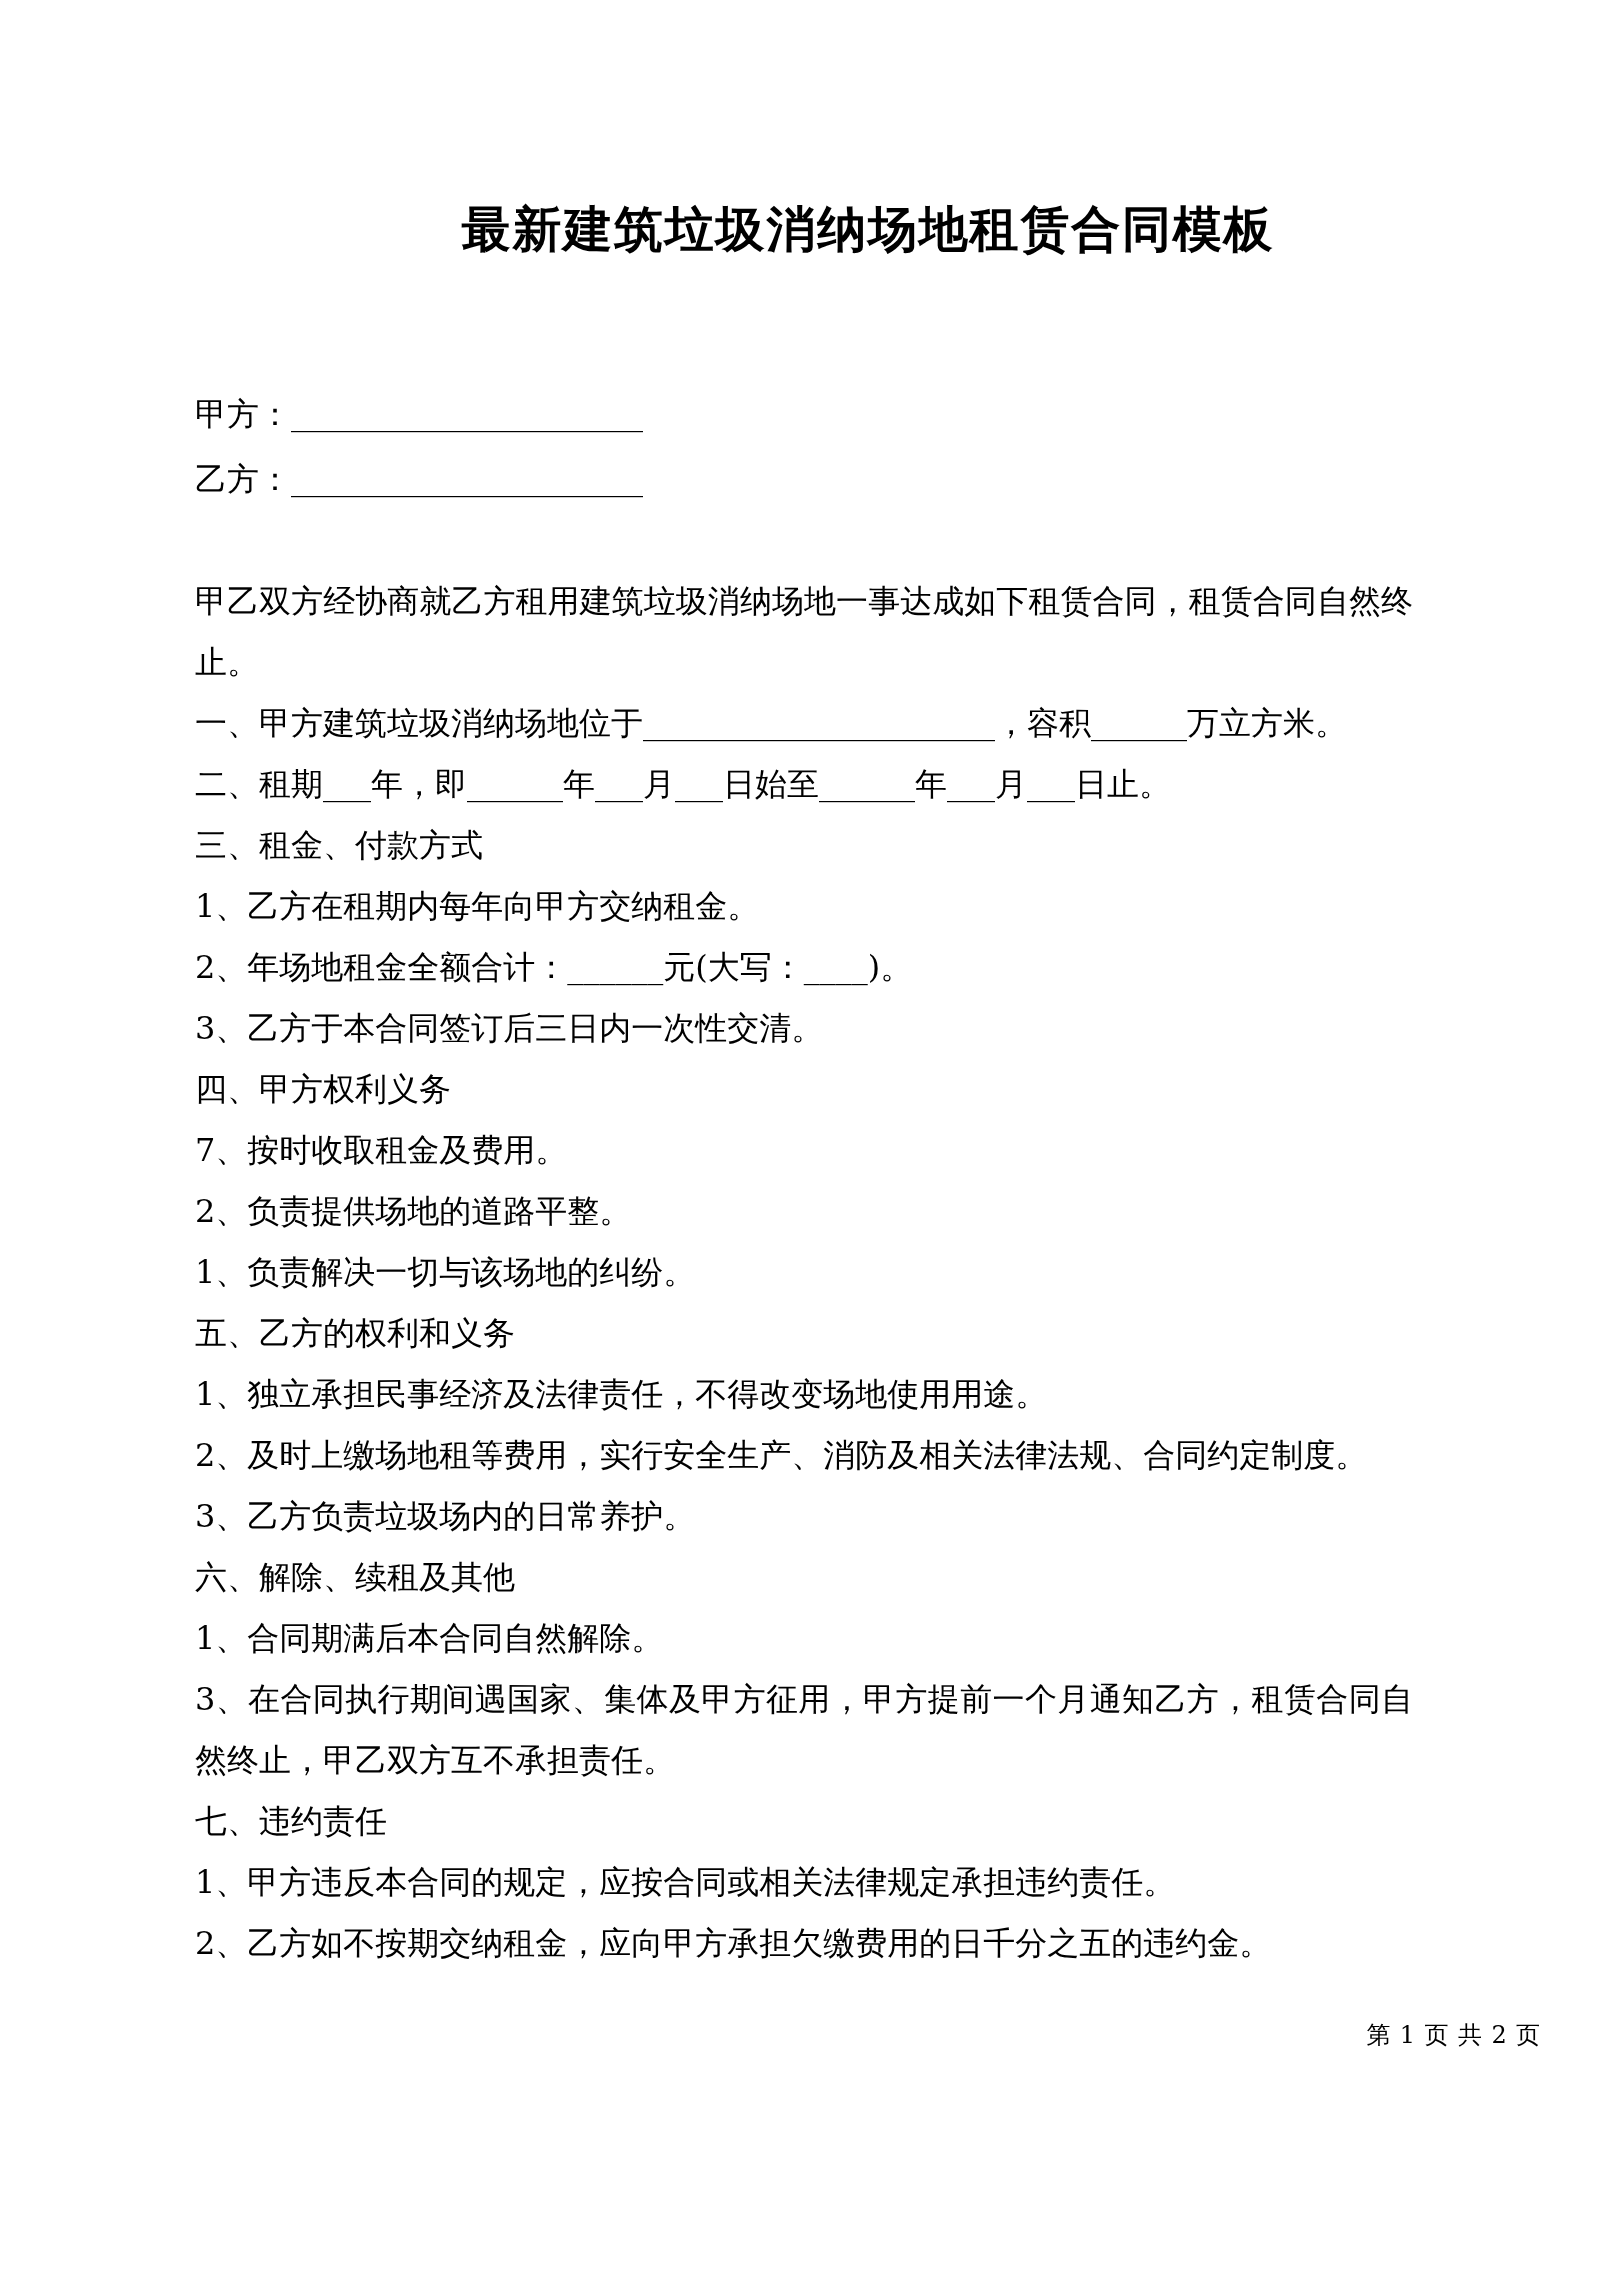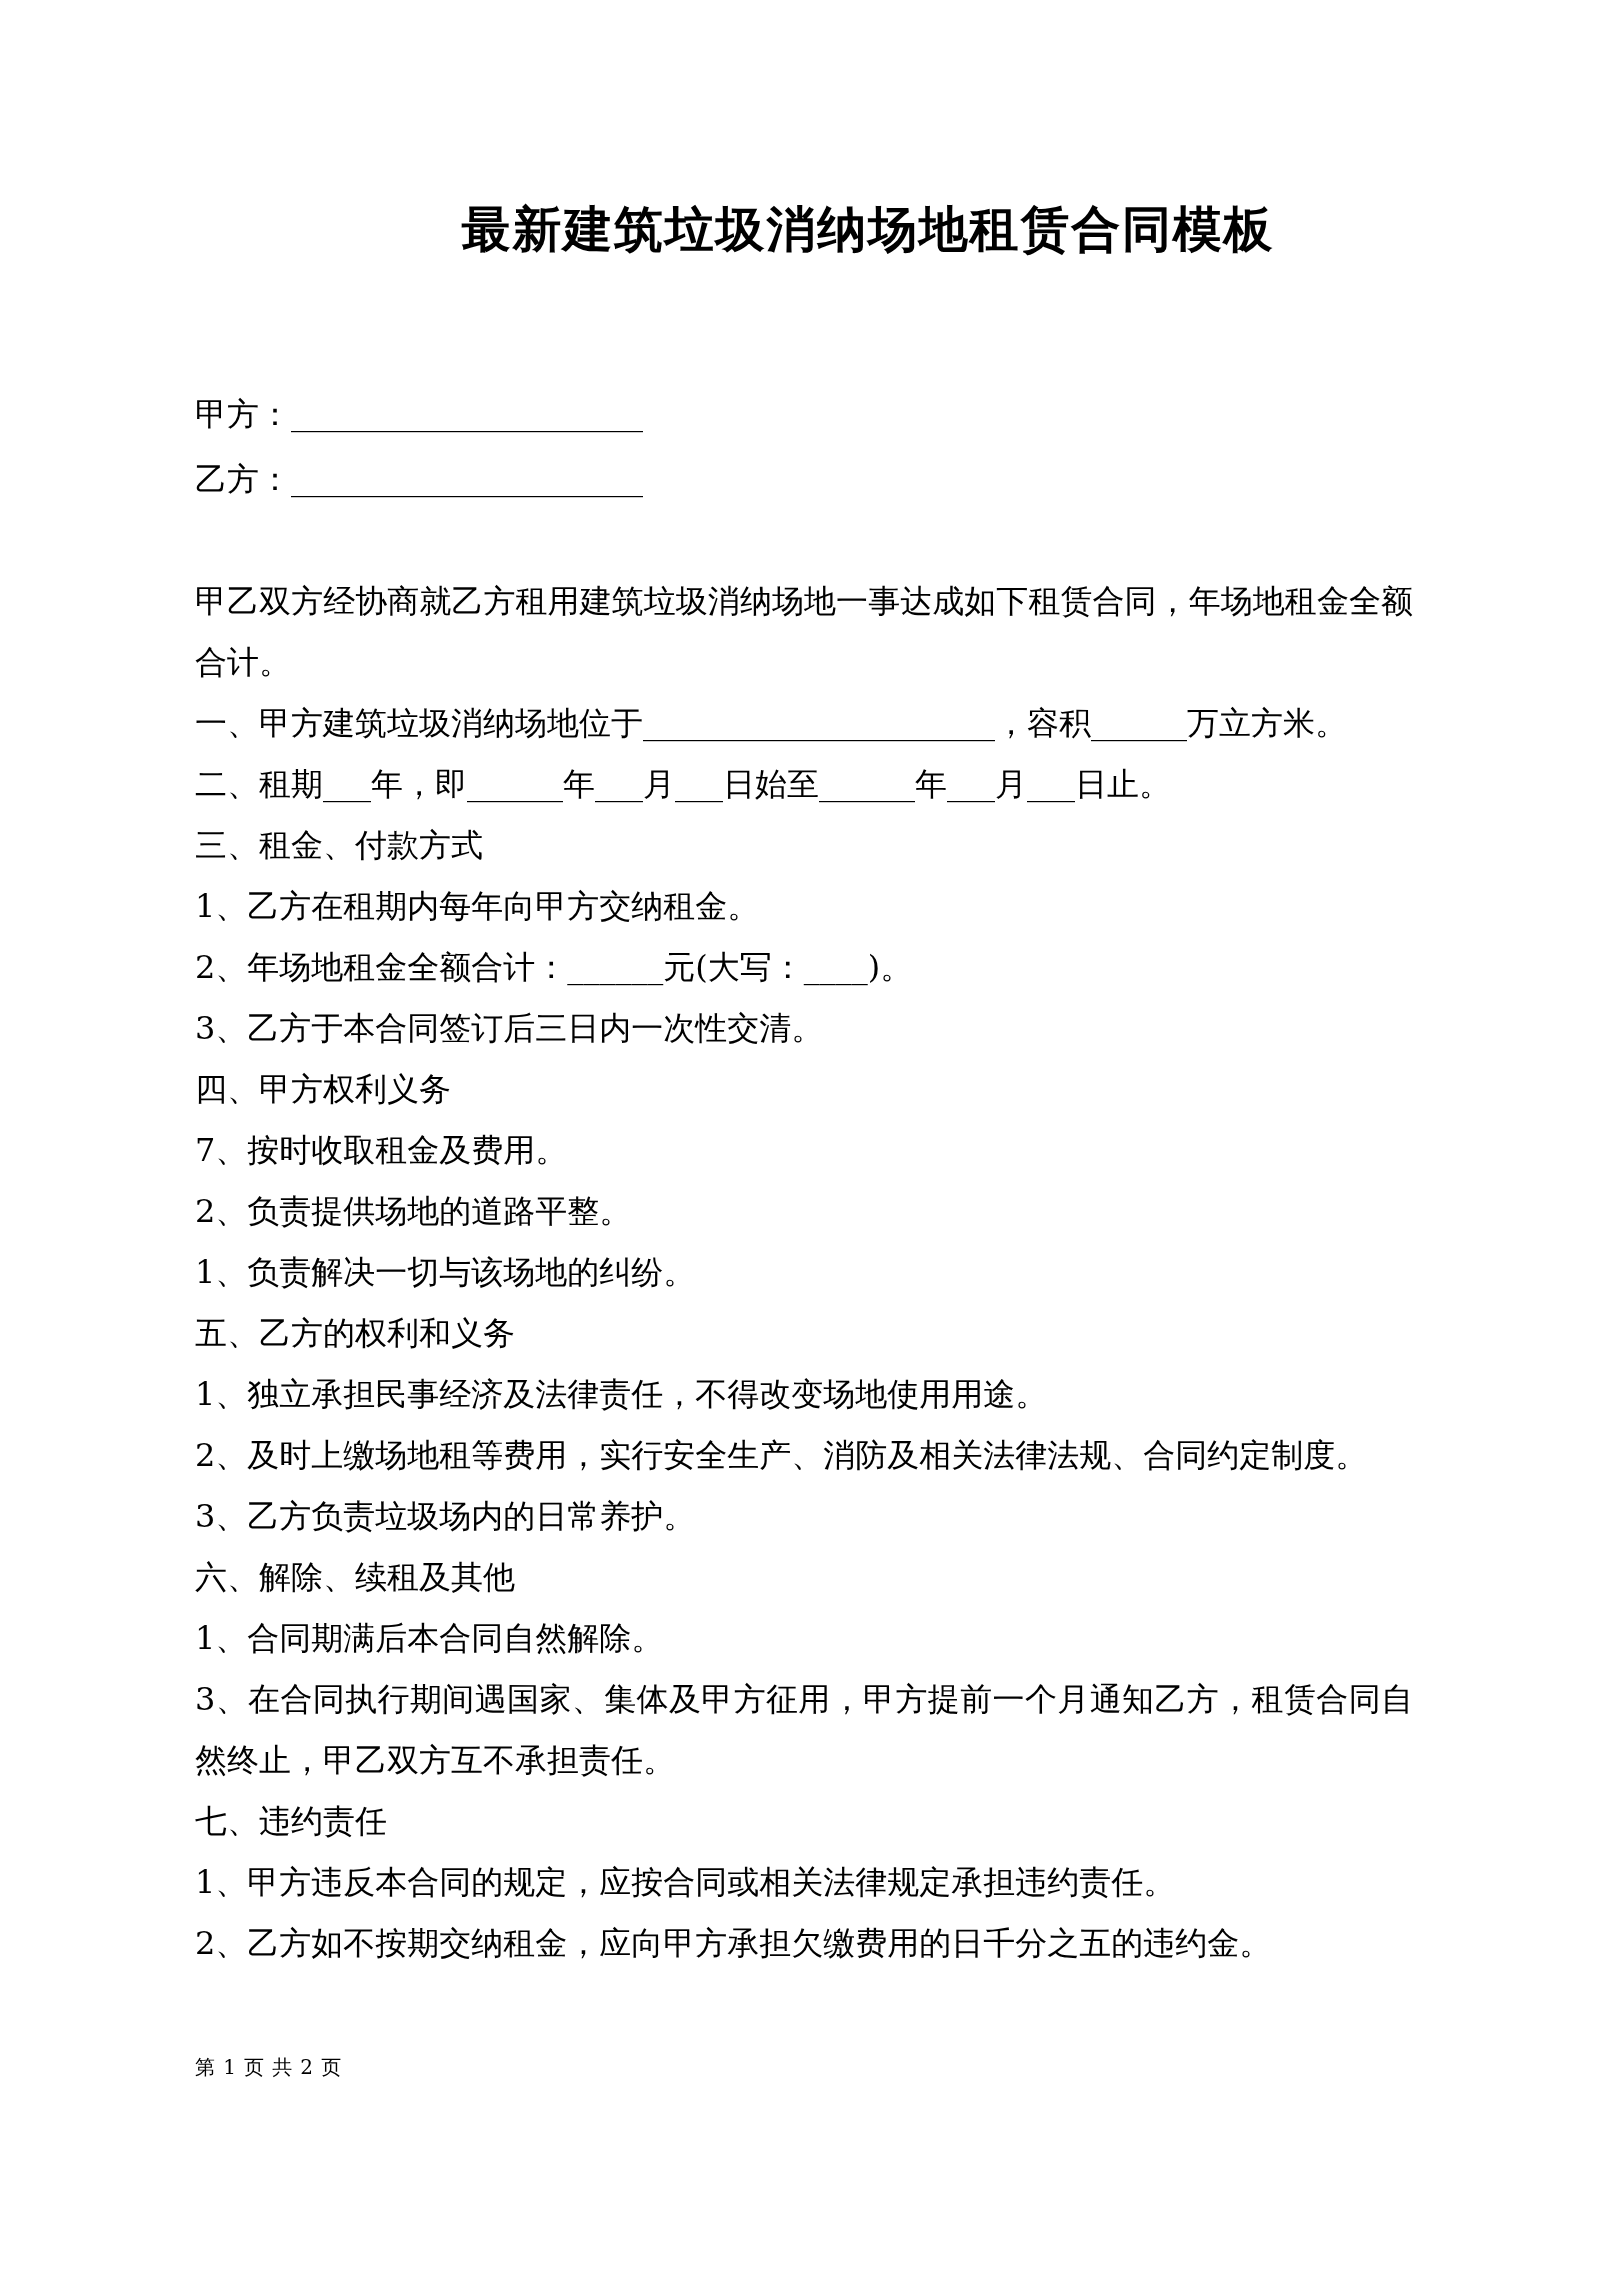--- a/index.html
+++ b/index.html
@@ -40,41 +40,41 @@
     margin-top: 59px;
     width: 1218px;
   }
   .line {
     margin: 0;
     font-size: 32px;
     line-height: 61px;
     text-align: justify;
   }
   .footer {
-    margin-top: 80px;
-    font-size: 20px;
+    margin-top: 48px;
+    font-size: 24px;
     line-height: 27px;
-    text-align: left;
+    text-align: right;
     letter-spacing: 0.9px;
   }
 </style>
 </head>
 <body>
 
 <div class="page">
 
   <h1 class="title">最新建筑垃圾消纳场地租赁合同模板</h1>
 
   <div class="party-block">
     <p class="party-line">甲方：______________________</p>
     <p class="party-line">乙方：______________________</p>
   </div>
 
   <div class="body-block">
-    <p class="line">甲乙双方经协商就乙方租用建筑垃圾消纳场地一事达成如下租赁合同，年场地租金全额合计。</p>
+    <p class="line">甲乙双方经协商就乙方租用建筑垃圾消纳场地一事达成如下租赁合同，租赁合同自然终止。</p>
     <p class="line">一、甲方建筑垃圾消纳场地位于______________________，容积______万立方米。</p>
     <p class="line">二、租期___年，即______年___月___日始至______年___月___日止。</p>
     <p class="line">三、租金、付款方式</p>
     <p class="line">1、乙方在租期内每年向甲方交纳租金。</p>
     <p class="line">2、年场地租金全额合计：______元(大写：____)。</p>
     <p class="line">3、乙方于本合同签订后三日内一次性交清。</p>
     <p class="line">四、甲方权利义务</p>
     <p class="line">7、按时收取租金及费用。</p>
     <p class="line">2、负责提供场地的道路平整。</p>
     <p class="line">1、负责解决一切与该场地的纠纷。</p>

